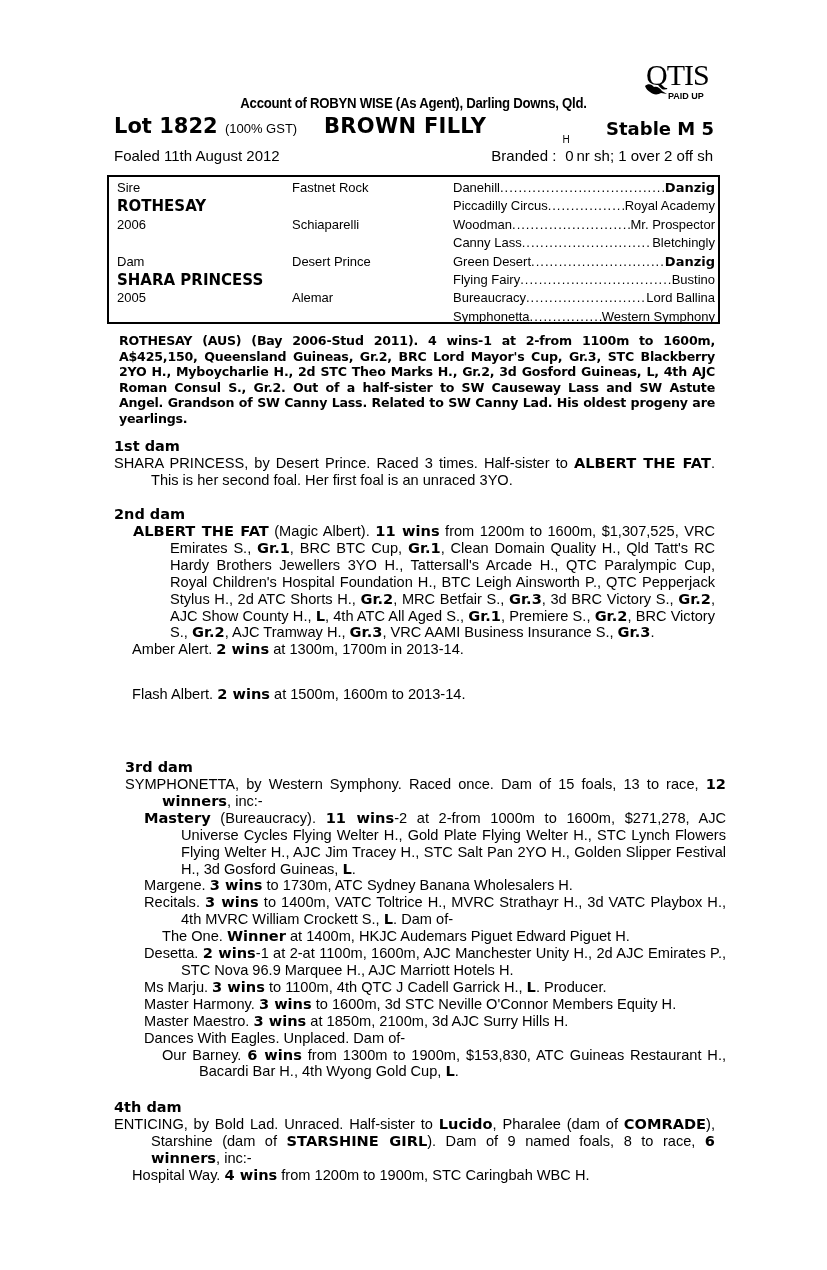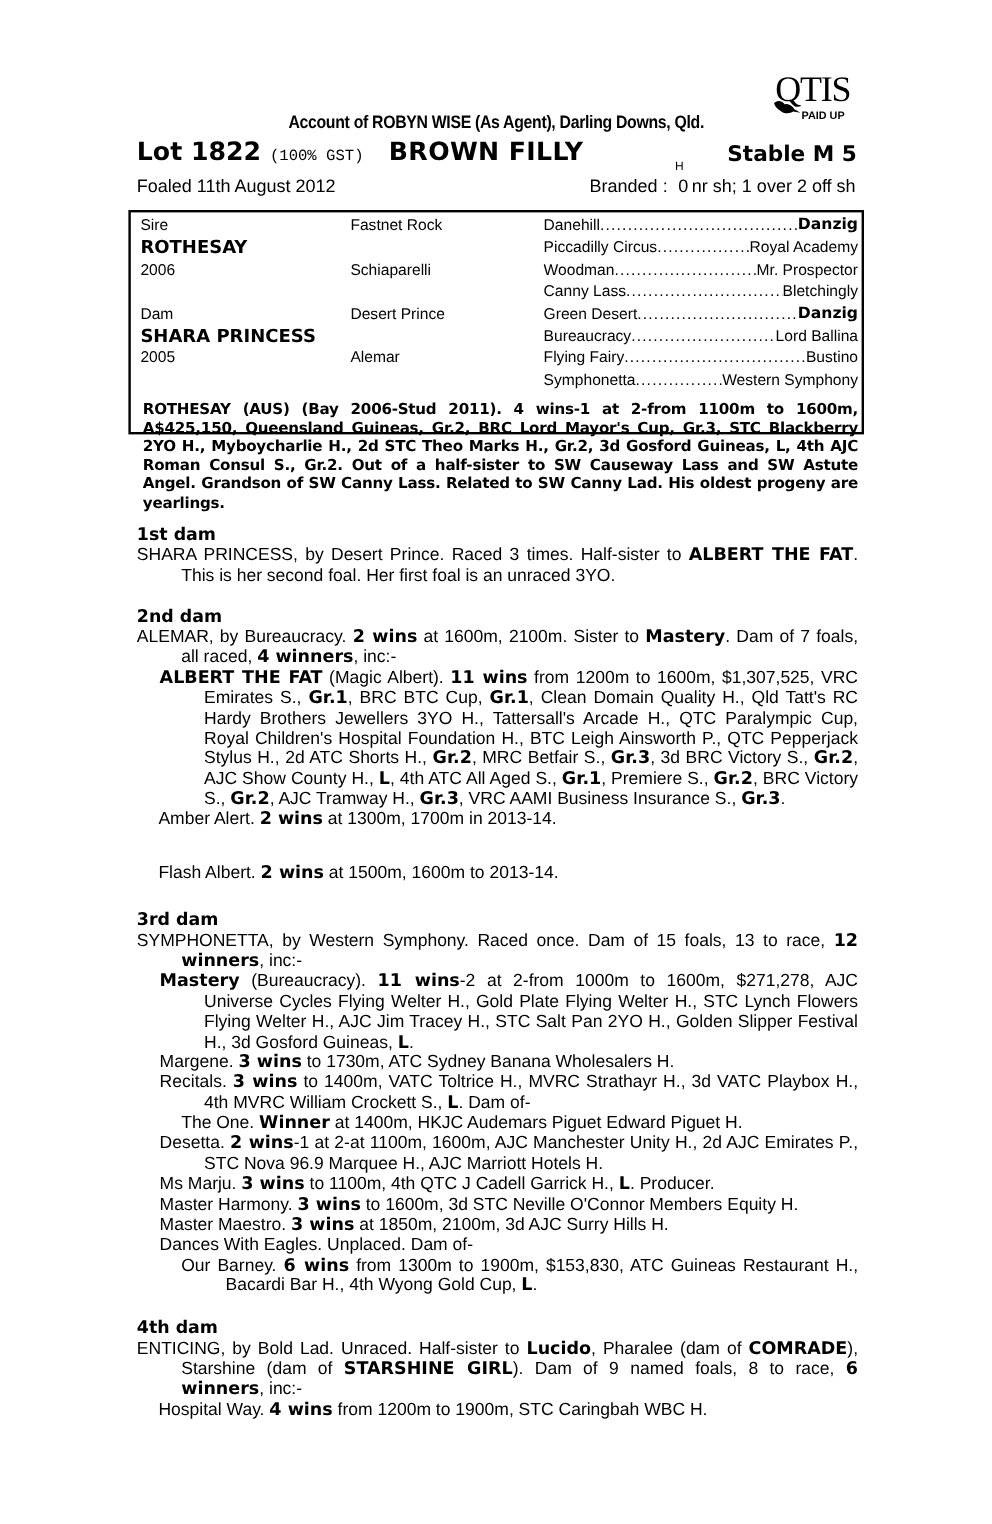--- a/index.html
+++ b/index.html
@@ -9,31 +9,31 @@
   
   .logo { left:640px; top:64px; width:72px; height:40px; }
   .logo-text { position:absolute; left:6px; top:-4px; font-family:"Liberation Serif", serif; font-size:30px; letter-spacing:-1px; line-height:30px; }
   .logo-paid { position:absolute; left:28px; top:27px; font-family:"Liberation Sans", sans-serif; font-weight:bold; font-size:9px; letter-spacing:0; }
   .logo-horse { position:absolute; left:4px; top:18px; width:24px; height:14px; }
 
   .account { left:107px; width:613px; top:94px; text-align:center; font-family:"Liberation Sans", sans-serif; font-weight:bold; font-size:15px; letter-spacing:-0.3px; transform:scaleX(0.88); transform-origin:center; }
 
   .lotline { left:114px; top:114px; width:600px; height:28px; }
   .lot { position:absolute; left:0; top:0; font-family:"DejaVu Sans", sans-serif; font-weight:bold; font-size:21px; }
-  .gst { font-family:Liberation Mono, monospace; font-weight:normal; font-size:13px; }
+  .gst { font-family:Liberation Sans, sans-serif; font-weight:normal; font-size:13px; }
   .title { position:absolute; left:210px; top:0; font-family:"DejaVu Sans", sans-serif; font-weight:bold; font-size:21px; letter-spacing:0.3px; }
   .stable { position:absolute; right:0; top:4px; font-family:"DejaVu Sans", sans-serif; font-weight:bold; font-size:18px; }
 
   .foaled { left:114px; top:147px; font-size:15px; }
   .branded { right:114px; top:147px; font-size:15px; text-align:right; }
   .brandmark { display:inline-block; position:relative; width:10px; margin:0 3px; }
   .brandmark .top { position:absolute; left:-1px; top:-12px; font-size:10px; line-height:10px; }
 
   
-  .pedbox { left:107px; top:175px; width:613px; height:187px; border:2px solid #000; box-sizing:border-box; }
+  .pedbox { left:107px; top:175px; width:613px; height:149px; border:2px solid #000; box-sizing:border-box; }
   .ped { position:absolute; font-size:13px; line-height:18.4px; }
   .ped-col1 { left:8px; top:2px; width:170px; }
   .ped-col2 { left:183px; top:2px; width:150px; }
   .ped-col3 { left:344px; top:2px; width:262px; }
   .big { font-family:"DejaVu Sans", sans-serif; font-weight:bold; font-size:15px; }
   .dots-row { display:flex; white-space:nowrap; overflow:hidden; }
   .dots-row .l { flex:0 0 auto; }
   .dots-row .d { flex:1 1 auto; overflow:hidden; }
   .dots-row .d::after { content:"................................................................................................"; letter-spacing:1px; }
   .dots-row .r { flex:0 0 auto; }
@@ -115,53 +115,52 @@
         <span class="l">Canny Lass</span>
         <span class="d"></span>
         <span class="r">Bletchingly</span>
       </div>
     <div class="dots-row">
         <span class="l">Green Desert</span>
         <span class="d"></span>
         <span class="r bold">Danzig</span>
       </div>
     <div class="dots-row">
+        <span class="l">Flying Fairy</span>
+        <span class="d"></span>
+        <span class="r">Bustino</span>
+      </div>
+    <div class="dots-row">
         <span class="l">Bureaucracy</span>
         <span class="d"></span>
         <span class="r">Lord Ballina</span>
-      </div>
-    <div class="dots-row">
-        <span class="l">Flying Fairy</span>
-        <span class="d"></span>
-        <span class="r">Bustino</span>
       </div>
     <div class="dots-row">
         <span class="l">Symphonetta</span>
         <span class="d"></span>
         <span class="r">Western Symphony</span>
       </div>
   </div>
 </div>
 
 <div class="abs summary">ROTHESAY (AUS) (Bay 2006-Stud 2011). 4 wins-1 at 2-from 1100m to 1600m, A$425,150, Queensland Guineas, Gr.2, BRC Lord Mayor's Cup, Gr.3, STC Blackberry 2YO H., Myboycharlie H., 2d STC Theo Marks H., Gr.2, 3d Gosford Guineas, L, 4th AJC Roman Consul S., Gr.2. Out of a half-sister to SW Causeway Lass and SW Astute Angel. Grandson of SW Canny Lass. Related to SW Canny Lad. His oldest progeny are yearlings.</div>
 
 <div class="abs section" style="top:438px;">
   <h3>1st dam</h3>
   <p class="para ind0" style="padding-left:37px;text-indent:-37px;"><span>SHARA PRINCESS, by Desert Prince. Raced 3 times. Half-sister to </span><span class="bx">ALBERT THE FAT</span><span>. This is her second foal. Her first foal is an unraced 3YO.</span></p>
 </div>
 
 <div class="abs section" style="top:506px;">
   <h3>2nd dam</h3>
-  <p class="para" style="padding-left:37px;text-indent:-37px;"><span>ALEMAR, by Bureaucracy. </span><span class="bx">2 wins</span><span> at 1600m, 2100m. Sister to </span><span class="bx">Mastery</span><span>. Dam of 7 foals, all raced, </span><span class="bx">4 winners</span><span>, inc:-</span></p>
   <p class="para" style="padding-left:56px;text-indent:-37px;"><span class="bx">ALBERT THE FAT</span><span> (Magic Albert). </span><span class="bx">11 wins</span><span> from 1200m to 1600m, $1,307,525, VRC Emirates S., </span><span class="bx">Gr.1</span><span>, BRC BTC Cup, </span><span class="bx">Gr.1</span><span>, Clean Domain Quality H., Qld Tatt's RC Hardy Brothers Jewellers 3YO H., Tattersall's Arcade H., QTC Paralympic Cup, Royal Children's Hospital Foundation H., BTC Leigh Ainsworth P., QTC Pepperjack Stylus H., 2d ATC Shorts H., </span><span class="bx">Gr.2</span><span>, MRC Betfair S., </span><span class="bx">Gr.3</span><span>, 3d BRC Victory S., </span><span class="bx">Gr.2</span><span>, AJC Show County H., </span><span class="bx">L</span><span>, 4th ATC All Aged S., </span><span class="bx">Gr.1</span><span>, Premiere S., </span><span class="bx">Gr.2</span><span>, BRC Victory S., </span><span class="bx">Gr.2</span><span>, AJC Tramway H., </span><span class="bx">Gr.3</span><span>, VRC AAMI Business Insurance S., </span><span class="bx">Gr.3</span><span>.</span></p>
   <p class="para" style="padding-left:18px;"><span>Amber Alert. </span><span class="bx">2 wins</span><span> at 1300m, 1700m in 2013-14.</span></p>
   <p class="para" style="padding-left:18px;margin-top:28px;"><span>Flash Albert. </span><span class="bx">2 wins</span><span> at 1500m, 1600m to 2013-14.</span></p>
 </div>
 
-<div class="abs section" style="top:759px;">
+<div class="abs section" style="top:759px;margin-left:11px;">
   <h3>3rd dam</h3>
   <p class="para" style="padding-left:37px;text-indent:-37px;"><span>SYMPHONETTA, by Western Symphony. Raced once. Dam of 15 foals, 13 to race, </span><span class="bx">12 winners</span><span>, inc:-</span></p>
   <p class="para" style="padding-left:56px;text-indent:-37px;"><span class="bx">Mastery</span><span> (Bureaucracy). </span><span class="bx">11 wins</span><span>-2 at 2-from 1000m to 1600m, $271,278, AJC Universe Cycles Flying Welter H., Gold Plate Flying Welter H., STC Lynch Flowers Flying Welter H., AJC Jim Tracey H., STC Salt Pan 2YO H., Golden Slipper Festival H., 3d Gosford Guineas, </span><span class="bx">L</span><span>.</span></p>
   <p class="para" style="padding-left:56px;text-indent:-37px;"><span>Margene. </span><span class="bx">3 wins</span><span> to 1730m, ATC Sydney Banana Wholesalers H.</span></p>
   <p class="para" style="padding-left:56px;text-indent:-37px;"><span>Recitals. </span><span class="bx">3 wins</span><span> to 1400m, VATC Toltrice H., MVRC Strathayr H., 3d VATC Playbox H., 4th MVRC William Crockett S., </span><span class="bx">L</span><span>. Dam of-</span></p>
   <p class="para" style="padding-left:74px;text-indent:-37px;"><span>The One. </span><span class="bx">Winner</span><span> at 1400m, HKJC Audemars Piguet Edward Piguet H.</span></p>
   <p class="para" style="padding-left:56px;text-indent:-37px;"><span>Desetta. </span><span class="bx">2 wins</span><span>-1 at 2-at 1100m, 1600m, AJC Manchester Unity H., 2d AJC Emirates P., STC Nova 96.9 Marquee H., AJC Marriott Hotels H.</span></p>
   <p class="para" style="padding-left:56px;text-indent:-37px;"><span>Ms Marju. </span><span class="bx">3 wins</span><span> to 1100m, 4th QTC J Cadell Garrick H., </span><span class="bx">L</span><span>. Producer.</span></p>
   <p class="para" style="padding-left:56px;text-indent:-37px;"><span>Master Harmony. </span><span class="bx">3 wins</span><span> to 1600m, 3d STC Neville O'Connor Members Equity H.</span></p>
   <p class="para" style="padding-left:56px;text-indent:-37px;"><span>Master Maestro. </span><span class="bx">3 wins</span><span> at 1850m, 2100m, 3d AJC Surry Hills H.</span></p>

